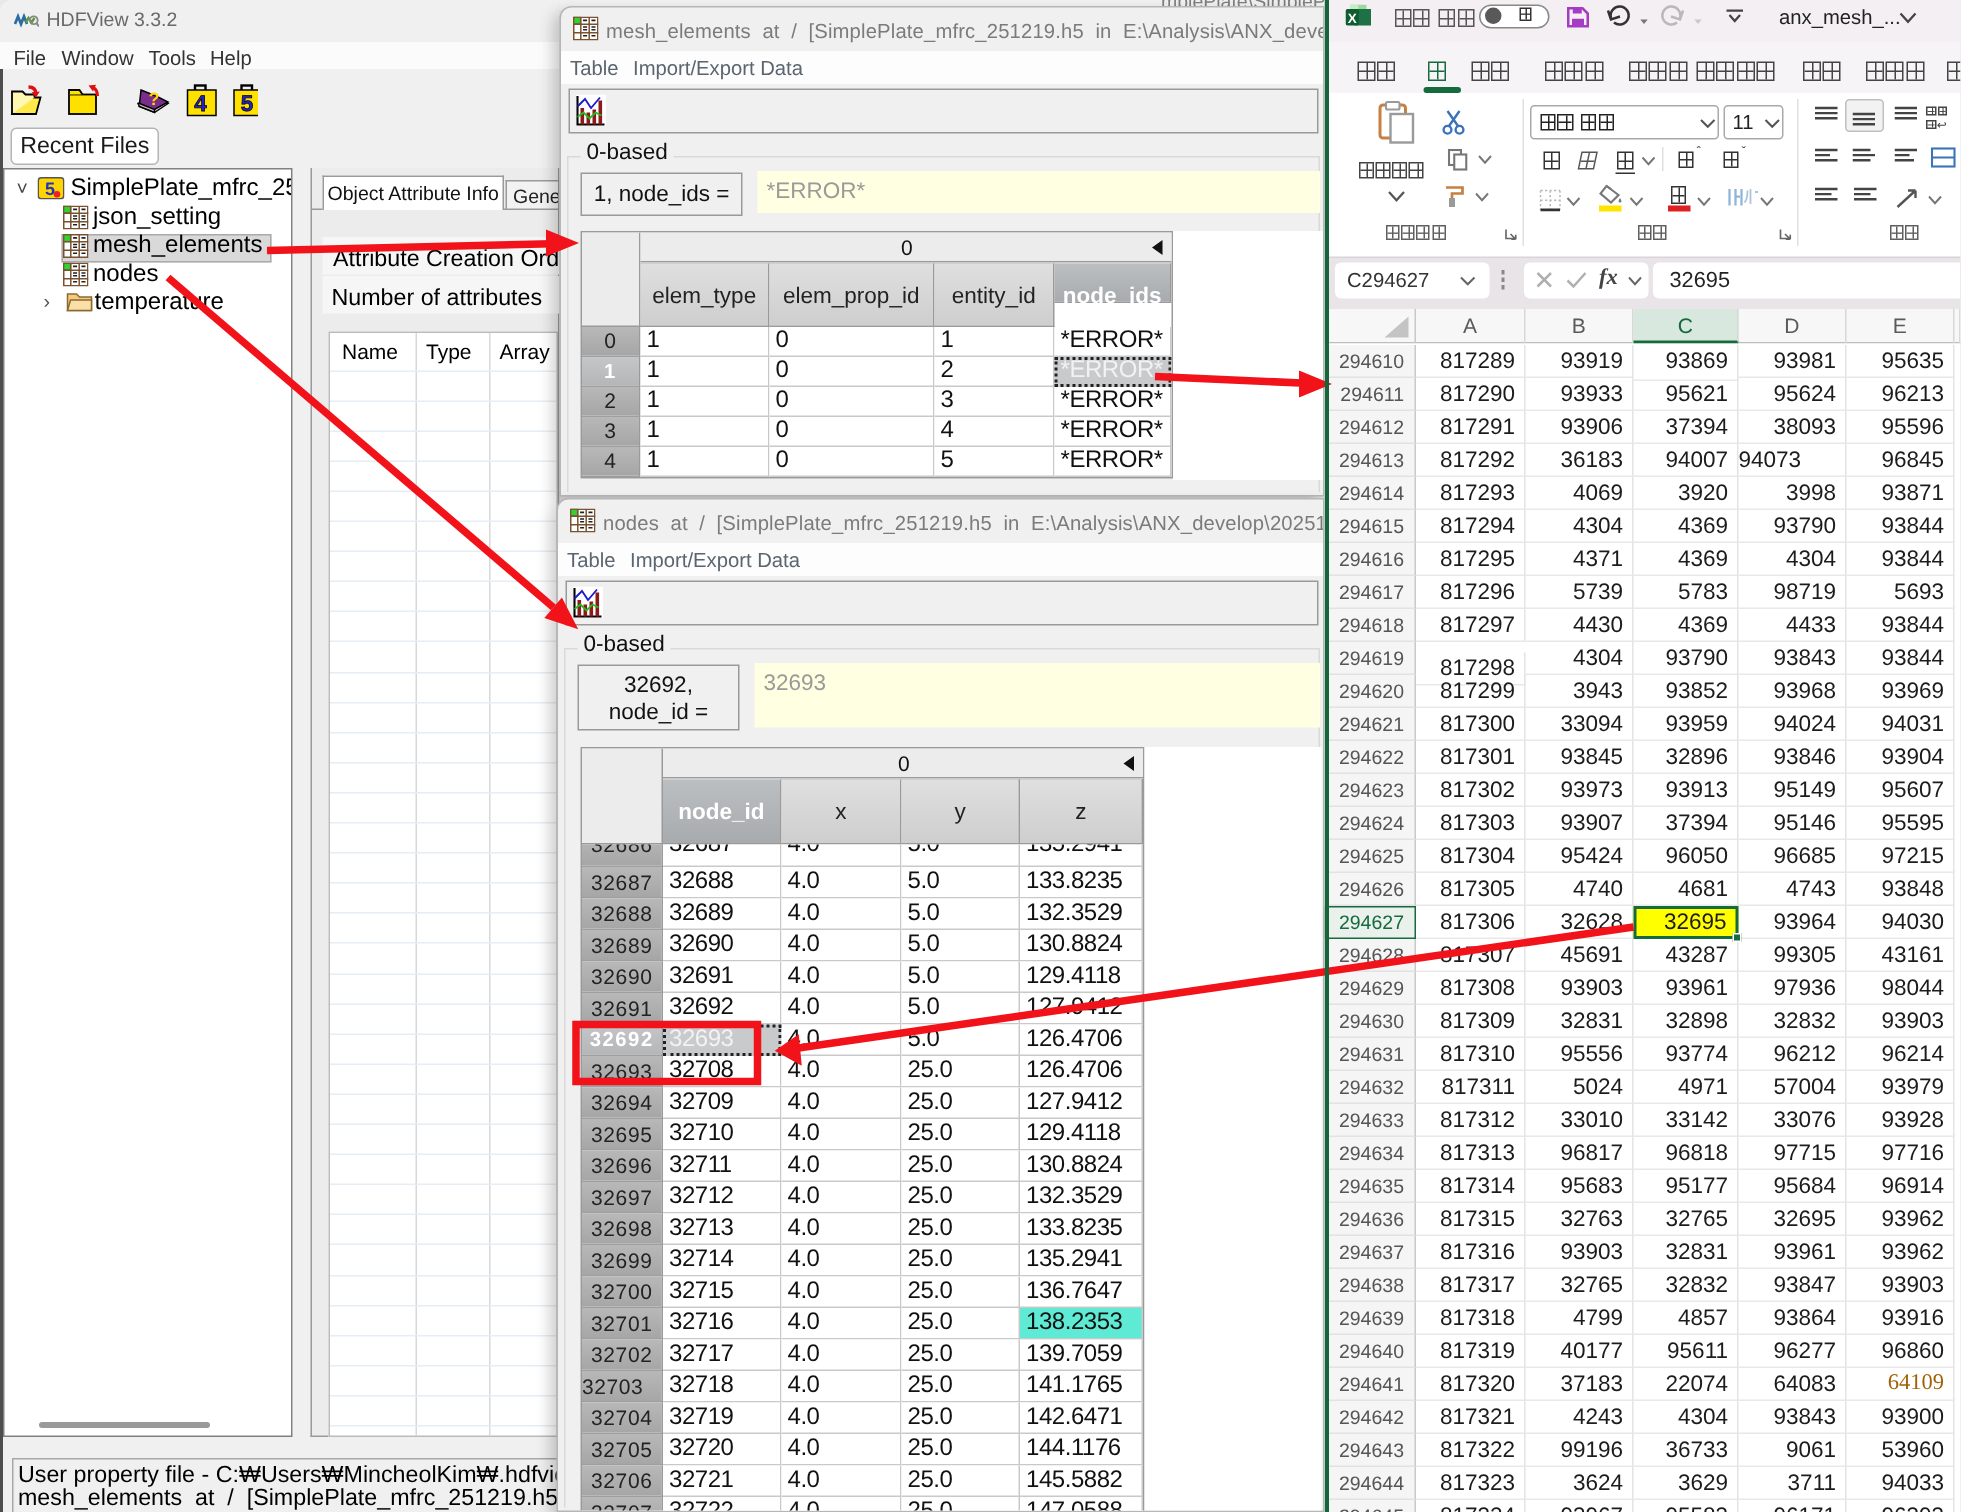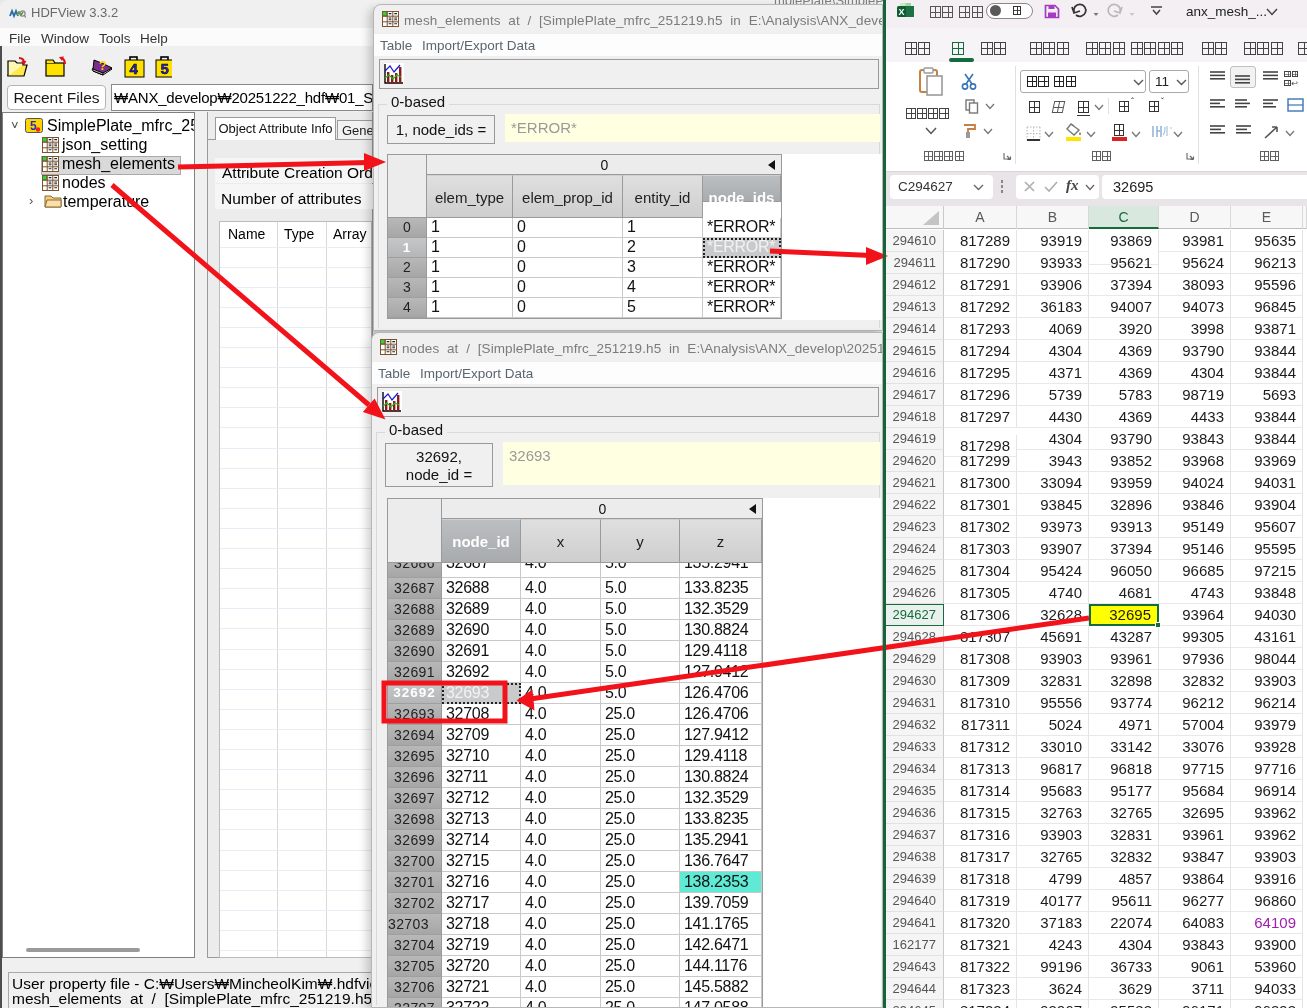--- a/index.html
+++ b/index.html
@@ -49,21 +49,20 @@
           <rect x="1" y="4" width="19" height="17" fill="#ffe100" stroke="#000" stroke-width="1"></rect>
           <text x="5.5" y="18" font-size="15" font-weight="bold" fill="#2222cc" stroke="#000" stroke-width="0.5">4</text>
         </g>
    <g transform="translate(148,0)">
           <rect x="6" y="1" width="7" height="5" fill="none" stroke="#000" stroke-width="1.6"></rect>
           <rect x="1" y="4" width="19" height="17" fill="#ffe100" stroke="#000" stroke-width="1"></rect>
           <text x="5.5" y="18" font-size="15" font-weight="bold" fill="#2222cc" stroke="#000" stroke-width="0.5">5</text>
         </g>
  </svg>
  <div class="abs" style="left:7px;top:85px;width:99px;height:25px;background:#fff;border:1px solid #b5b5b5;border-radius:4px;font-size:15.5px;color:#1a1a1a;text-align:center;line-height:23px">Recent Files</div>
- <div class="abs" style="left:111px;top:84px;width:262px;height:27px;background:#fff;border:1px solid #8a8a8a;font-size:15px;color:#000;line-height:25px;white-space:nowrap;overflow:hidden;padding-left:2px;letter-spacing:-.2px">₩ANX_develop₩20251222_hdf₩01_S</div>
  <div class="abs" style="left:2px;top:112px;width:193px;height:846px;background:#fff;border:1px solid #808080;overflow:hidden">
    <div class="abs" style="left:8px;top:5px;color:#444;font-size:13px">˅</div>
    <div class="abs" style="left:38px;top:43px;width:140px;height:19px;background:#d9d9d9;border:1px solid #aaa"></div>
  </div>
  <div class="abs" style="left:47px;top:117px;width:147px;font-size:16px;color:#000;white-space:nowrap;overflow:hidden">SimplePlate_mfrc_251219.h</div>
  <div class="abs" style="left:62px;top:136px;font-size:16px;color:#000">json_setting</div>
  <div class="abs" style="left:62px;top:155px;font-size:16px;color:#000">mesh_elements</div>
  <div class="abs" style="left:62px;top:174px;font-size:16px;color:#000">nodes</div>
  <div class="abs" style="left:63px;top:193px;font-size:16px;color:#000">temperature</div>
  <div class="abs" style="left:29px;top:193px;font-size:13px;color:#555">›</div>
@@ -585,40 +584,40 @@
       <div class="abs" style="left:348px;top:206px;width:72px;height:23px;font-size:14px;text-align:center;line-height:22px;border-right:1px solid #d8d8d8;color:#5a5a5a;">E</div>
       <div class="abs" style="left:420px;top:206px;width:4px;height:23px;font-size:14px;text-align:center;line-height:22px;border-right:1px solid #d8d8d8;color:#5a5a5a;"></div>
       <svg class="abs" style="left:36px;top:209px" width="22" height="18" viewBox="0 0 22 18">
         <path d="M20 2 V16 H4 Z" fill="#c4c4c4"></path>
       </svg>
       <div class="abs" style="left:60px;top:206px;width:1px;height:23px;background:#c9c9c9"></div>
       <div class="abs" style="left:0;top:229px;width:424px;height:779px;overflow:hidden;background:#fff">
         <div class="abs" style="left:0;top:1px;width:61px;height:22px;font-size:13px;text-align:right;padding-right:7px;line-height:22px;border-bottom:1px solid #e2e2e2;background:#f5f5f5;color:#555;border-right:1px solid #c9c9c9;">294610</div>
         <div class="abs" style="left:61px;top:1px;width:73px;height:22px;font-size:15px;color:#1c1c1c;text-align:right;padding-right:6px;line-height:21px;border-right:1px solid #e4e4e4;border-bottom:1px solid #e8e8e8;">817289</div>
         <div class="abs" style="left:134px;top:1px;width:72px;height:22px;font-size:15px;color:#1c1c1c;text-align:right;padding-right:6px;line-height:21px;border-right:1px solid #e4e4e4;border-bottom:1px solid #e8e8e8;">93919</div>
-        <div class="abs" style="left:206px;top:1px;width:70px;height:35px;font-size:15px;color:#1c1c1c;text-align:right;padding-right:6px;line-height:21px;border-right:1px solid #e4e4e4;border-bottom:1px solid #e8e8e8;">93869</div>
+        <div class="abs" style="left:206px;top:1px;width:70px;height:24px;font-size:15px;color:#1c1c1c;text-align:right;padding-right:6px;line-height:21px;border-right:1px solid #e4e4e4;border-bottom:1px solid #e8e8e8;">93869</div>
         <div class="abs" style="left:276px;top:1px;width:72px;height:22px;font-size:15px;color:#1c1c1c;text-align:right;padding-right:6px;line-height:21px;border-right:1px solid #e4e4e4;border-bottom:1px solid #e8e8e8;">93981</div>
         <div class="abs" style="left:348px;top:1px;width:72px;height:22px;font-size:15px;color:#1c1c1c;text-align:right;padding-right:6px;line-height:21px;border-right:1px solid #e4e4e4;border-bottom:1px solid #e8e8e8;">95635</div>
         <div class="abs" style="left:0;top:23px;width:61px;height:22px;font-size:13px;text-align:right;padding-right:7px;line-height:22px;border-bottom:1px solid #e2e2e2;background:#f5f5f5;color:#555;border-right:1px solid #c9c9c9;">294611</div>
         <div class="abs" style="left:61px;top:23px;width:73px;height:22px;font-size:15px;color:#1c1c1c;text-align:right;padding-right:6px;line-height:21px;border-right:1px solid #e4e4e4;border-bottom:1px solid #e8e8e8;">817290</div>
         <div class="abs" style="left:134px;top:23px;width:72px;height:22px;font-size:15px;color:#1c1c1c;text-align:right;padding-right:6px;line-height:21px;border-right:1px solid #e4e4e4;border-bottom:1px solid #e8e8e8;">93933</div>
         <div class="abs" style="left:206px;top:23px;width:70px;height:22px;font-size:15px;color:#1c1c1c;text-align:right;padding-right:6px;line-height:21px;border-right:1px solid #e4e4e4;border-bottom:1px solid #e8e8e8;">95621</div>
         <div class="abs" style="left:276px;top:23px;width:72px;height:22px;font-size:15px;color:#1c1c1c;text-align:right;padding-right:6px;line-height:21px;border-right:1px solid #e4e4e4;border-bottom:1px solid #e8e8e8;">95624</div>
         <div class="abs" style="left:348px;top:23px;width:72px;height:22px;font-size:15px;color:#1c1c1c;text-align:right;padding-right:6px;line-height:21px;border-right:1px solid #e4e4e4;border-bottom:1px solid #e8e8e8;">96213</div>
         <div class="abs" style="left:0;top:45px;width:61px;height:22px;font-size:13px;text-align:right;padding-right:7px;line-height:22px;border-bottom:1px solid #e2e2e2;background:#f5f5f5;color:#555;border-right:1px solid #c9c9c9;">294612</div>
         <div class="abs" style="left:61px;top:45px;width:73px;height:22px;font-size:15px;color:#1c1c1c;text-align:right;padding-right:6px;line-height:21px;border-right:1px solid #e4e4e4;border-bottom:1px solid #e8e8e8;">817291</div>
         <div class="abs" style="left:134px;top:45px;width:72px;height:22px;font-size:15px;color:#1c1c1c;text-align:right;padding-right:6px;line-height:21px;border-right:1px solid #e4e4e4;border-bottom:1px solid #e8e8e8;">93906</div>
         <div class="abs" style="left:206px;top:45px;width:70px;height:22px;font-size:15px;color:#1c1c1c;text-align:right;padding-right:6px;line-height:21px;border-right:1px solid #e4e4e4;border-bottom:1px solid #e8e8e8;">37394</div>
         <div class="abs" style="left:276px;top:45px;width:72px;height:22px;font-size:15px;color:#1c1c1c;text-align:right;padding-right:6px;line-height:21px;border-right:1px solid #e4e4e4;border-bottom:1px solid #e8e8e8;">38093</div>
         <div class="abs" style="left:348px;top:45px;width:72px;height:22px;font-size:15px;color:#1c1c1c;text-align:right;padding-right:6px;line-height:21px;border-right:1px solid #e4e4e4;border-bottom:1px solid #e8e8e8;">95596</div>
         <div class="abs" style="left:0;top:67px;width:61px;height:22px;font-size:13px;text-align:right;padding-right:7px;line-height:22px;border-bottom:1px solid #e2e2e2;background:#f5f5f5;color:#555;border-right:1px solid #c9c9c9;">294613</div>
         <div class="abs" style="left:61px;top:67px;width:73px;height:22px;font-size:15px;color:#1c1c1c;text-align:right;padding-right:6px;line-height:21px;border-right:1px solid #e4e4e4;border-bottom:1px solid #e8e8e8;">817292</div>
         <div class="abs" style="left:134px;top:67px;width:72px;height:22px;font-size:15px;color:#1c1c1c;text-align:right;padding-right:6px;line-height:21px;border-right:1px solid #e4e4e4;border-bottom:1px solid #e8e8e8;">36183</div>
         <div class="abs" style="left:206px;top:67px;width:70px;height:22px;font-size:15px;color:#1c1c1c;text-align:right;padding-right:6px;line-height:21px;border-right:1px solid #e4e4e4;border-bottom:1px solid #e8e8e8;">94007</div>
-        <div class="abs" style="left:276px;top:67px;width:72px;height:22px;font-size:15px;color:#1c1c1c;text-align:right;padding-right:6px;line-height:21px;border-right:1px solid #e4e4e4;border-bottom:1px solid #e8e8e8;">94073</div>
+        <div class="abs" style="left:276px;top:67px;width:72px;height:22px;font-size:15px;color:#1c1c1c;text-align:left;padding-right:6px;line-height:21px;border-right:1px solid #e4e4e4;border-bottom:1px solid #e8e8e8;">94073</div>
         <div class="abs" style="left:348px;top:67px;width:72px;height:22px;font-size:15px;color:#1c1c1c;text-align:right;padding-right:6px;line-height:21px;border-right:1px solid #e4e4e4;border-bottom:1px solid #e8e8e8;">96845</div>
         <div class="abs" style="left:0;top:89px;width:61px;height:22px;font-size:13px;text-align:right;padding-right:7px;line-height:22px;border-bottom:1px solid #e2e2e2;background:#f5f5f5;color:#555;border-right:1px solid #c9c9c9;">294614</div>
         <div class="abs" style="left:61px;top:89px;width:73px;height:22px;font-size:15px;color:#1c1c1c;text-align:right;padding-right:6px;line-height:21px;border-right:1px solid #e4e4e4;border-bottom:1px solid #e8e8e8;">817293</div>
         <div class="abs" style="left:134px;top:89px;width:72px;height:22px;font-size:15px;color:#1c1c1c;text-align:right;padding-right:6px;line-height:21px;border-right:1px solid #e4e4e4;border-bottom:1px solid #e8e8e8;">4069</div>
         <div class="abs" style="left:206px;top:89px;width:70px;height:22px;font-size:15px;color:#1c1c1c;text-align:right;padding-right:6px;line-height:21px;border-right:1px solid #e4e4e4;border-bottom:1px solid #e8e8e8;">3920</div>
         <div class="abs" style="left:276px;top:89px;width:72px;height:22px;font-size:15px;color:#1c1c1c;text-align:right;padding-right:6px;line-height:21px;border-right:1px solid #e4e4e4;border-bottom:1px solid #e8e8e8;">3998</div>
         <div class="abs" style="left:348px;top:89px;width:72px;height:22px;font-size:15px;color:#1c1c1c;text-align:right;padding-right:6px;line-height:21px;border-right:1px solid #e4e4e4;border-bottom:1px solid #e8e8e8;">93871</div>
         <div class="abs" style="left:0;top:111px;width:61px;height:22px;font-size:13px;text-align:right;padding-right:7px;line-height:22px;border-bottom:1px solid #e2e2e2;background:#f5f5f5;color:#555;border-right:1px solid #c9c9c9;">294615</div>
         <div class="abs" style="left:61px;top:111px;width:73px;height:22px;font-size:15px;color:#1c1c1c;text-align:right;padding-right:6px;line-height:21px;border-right:1px solid #e4e4e4;border-bottom:1px solid #e8e8e8;">817294</div>
         <div class="abs" style="left:134px;top:111px;width:72px;height:22px;font-size:15px;color:#1c1c1c;text-align:right;padding-right:6px;line-height:21px;border-right:1px solid #e4e4e4;border-bottom:1px solid #e8e8e8;">4304</div>
@@ -773,22 +772,22 @@
         <div class="abs" style="left:61px;top:661px;width:73px;height:22px;font-size:15px;color:#1c1c1c;text-align:right;padding-right:6px;line-height:21px;border-right:1px solid #e4e4e4;border-bottom:1px solid #e8e8e8;">817319</div>
         <div class="abs" style="left:134px;top:661px;width:72px;height:22px;font-size:15px;color:#1c1c1c;text-align:right;padding-right:6px;line-height:21px;border-right:1px solid #e4e4e4;border-bottom:1px solid #e8e8e8;">40177</div>
         <div class="abs" style="left:206px;top:661px;width:70px;height:22px;font-size:15px;color:#1c1c1c;text-align:right;padding-right:6px;line-height:21px;border-right:1px solid #e4e4e4;border-bottom:1px solid #e8e8e8;">95611</div>
         <div class="abs" style="left:276px;top:661px;width:72px;height:22px;font-size:15px;color:#1c1c1c;text-align:right;padding-right:6px;line-height:21px;border-right:1px solid #e4e4e4;border-bottom:1px solid #e8e8e8;">96277</div>
         <div class="abs" style="left:348px;top:661px;width:72px;height:22px;font-size:15px;color:#1c1c1c;text-align:right;padding-right:6px;line-height:21px;border-right:1px solid #e4e4e4;border-bottom:1px solid #e8e8e8;">96860</div>
         <div class="abs" style="left:0;top:683px;width:61px;height:22px;font-size:13px;text-align:right;padding-right:7px;line-height:22px;border-bottom:1px solid #e2e2e2;background:#f5f5f5;color:#555;border-right:1px solid #c9c9c9;">294641</div>
         <div class="abs" style="left:61px;top:683px;width:73px;height:22px;font-size:15px;color:#1c1c1c;text-align:right;padding-right:6px;line-height:21px;border-right:1px solid #e4e4e4;border-bottom:1px solid #e8e8e8;">817320</div>
         <div class="abs" style="left:134px;top:683px;width:72px;height:22px;font-size:15px;color:#1c1c1c;text-align:right;padding-right:6px;line-height:21px;border-right:1px solid #e4e4e4;border-bottom:1px solid #e8e8e8;">37183</div>
         <div class="abs" style="left:206px;top:683px;width:70px;height:22px;font-size:15px;color:#1c1c1c;text-align:right;padding-right:6px;line-height:21px;border-right:1px solid #e4e4e4;border-bottom:1px solid #e8e8e8;">22074</div>
         <div class="abs" style="left:276px;top:683px;width:72px;height:22px;font-size:15px;color:#1c1c1c;text-align:right;padding-right:6px;line-height:21px;border-right:1px solid #e4e4e4;border-bottom:1px solid #e8e8e8;">64083</div>
-        <div class="abs" style="left:348px;top:683px;width:72px;height:22px;font-size:15px;color:#a21caf;text-align:right;padding-right:6px;line-height:21px;border-right:1px solid #e4e4e4;border-bottom:1px solid #e8e8e8;">64109</div>
-        <div class="abs" style="left:0;top:705px;width:61px;height:22px;font-size:13px;text-align:right;padding-right:7px;line-height:22px;border-bottom:1px solid #e2e2e2;background:#f5f5f5;color:#555;border-right:1px solid #c9c9c9;">162177</div>
+        <div class="abs" style="left:348px;top:683px;width:72px;height:22px;font-size:15px;color:#a16207;text-align:right;padding-right:6px;line-height:21px;border-right:1px solid #e4e4e4;border-bottom:1px solid #e8e8e8;font-family:Liberation Serif, serif;">64109</div>
+        <div class="abs" style="left:0;top:705px;width:61px;height:22px;font-size:13px;text-align:right;padding-right:7px;line-height:22px;border-bottom:1px solid #e2e2e2;background:#f5f5f5;color:#555;border-right:1px solid #c9c9c9;">294642</div>
         <div class="abs" style="left:61px;top:705px;width:73px;height:22px;font-size:15px;color:#1c1c1c;text-align:right;padding-right:6px;line-height:21px;border-right:1px solid #e4e4e4;border-bottom:1px solid #e8e8e8;">817321</div>
         <div class="abs" style="left:134px;top:705px;width:72px;height:22px;font-size:15px;color:#1c1c1c;text-align:right;padding-right:6px;line-height:21px;border-right:1px solid #e4e4e4;border-bottom:1px solid #e8e8e8;">4243</div>
         <div class="abs" style="left:206px;top:705px;width:70px;height:22px;font-size:15px;color:#1c1c1c;text-align:right;padding-right:6px;line-height:21px;border-right:1px solid #e4e4e4;border-bottom:1px solid #e8e8e8;">4304</div>
         <div class="abs" style="left:276px;top:705px;width:72px;height:22px;font-size:15px;color:#1c1c1c;text-align:right;padding-right:6px;line-height:21px;border-right:1px solid #e4e4e4;border-bottom:1px solid #e8e8e8;">93843</div>
         <div class="abs" style="left:348px;top:705px;width:72px;height:22px;font-size:15px;color:#1c1c1c;text-align:right;padding-right:6px;line-height:21px;border-right:1px solid #e4e4e4;border-bottom:1px solid #e8e8e8;">93900</div>
         <div class="abs" style="left:0;top:727px;width:61px;height:22px;font-size:13px;text-align:right;padding-right:7px;line-height:22px;border-bottom:1px solid #e2e2e2;background:#f5f5f5;color:#555;border-right:1px solid #c9c9c9;">294643</div>
         <div class="abs" style="left:61px;top:727px;width:73px;height:22px;font-size:15px;color:#1c1c1c;text-align:right;padding-right:6px;line-height:21px;border-right:1px solid #e4e4e4;border-bottom:1px solid #e8e8e8;">817322</div>
         <div class="abs" style="left:134px;top:727px;width:72px;height:22px;font-size:15px;color:#1c1c1c;text-align:right;padding-right:6px;line-height:21px;border-right:1px solid #e4e4e4;border-bottom:1px solid #e8e8e8;">99196</div>
         <div class="abs" style="left:206px;top:727px;width:70px;height:22px;font-size:15px;color:#1c1c1c;text-align:right;padding-right:6px;line-height:21px;border-right:1px solid #e4e4e4;border-bottom:1px solid #e8e8e8;">36733</div>
         <div class="abs" style="left:276px;top:727px;width:72px;height:22px;font-size:15px;color:#1c1c1c;text-align:right;padding-right:6px;line-height:21px;border-right:1px solid #e4e4e4;border-bottom:1px solid #e8e8e8;">9061</div>

